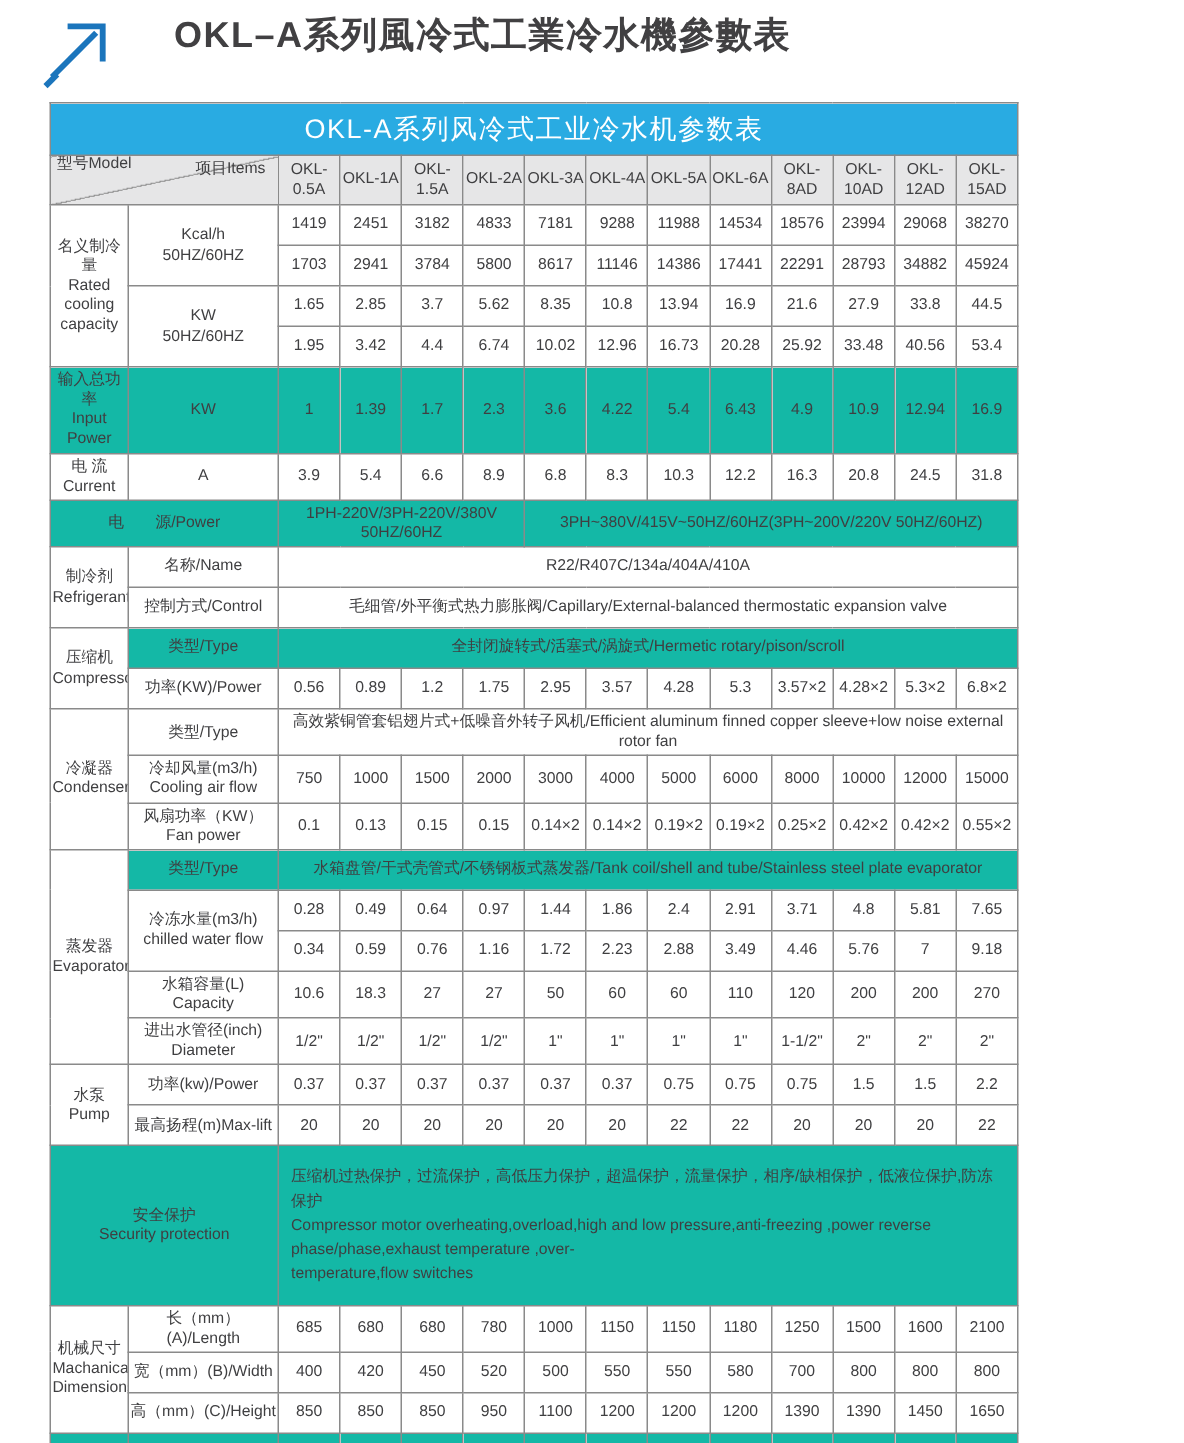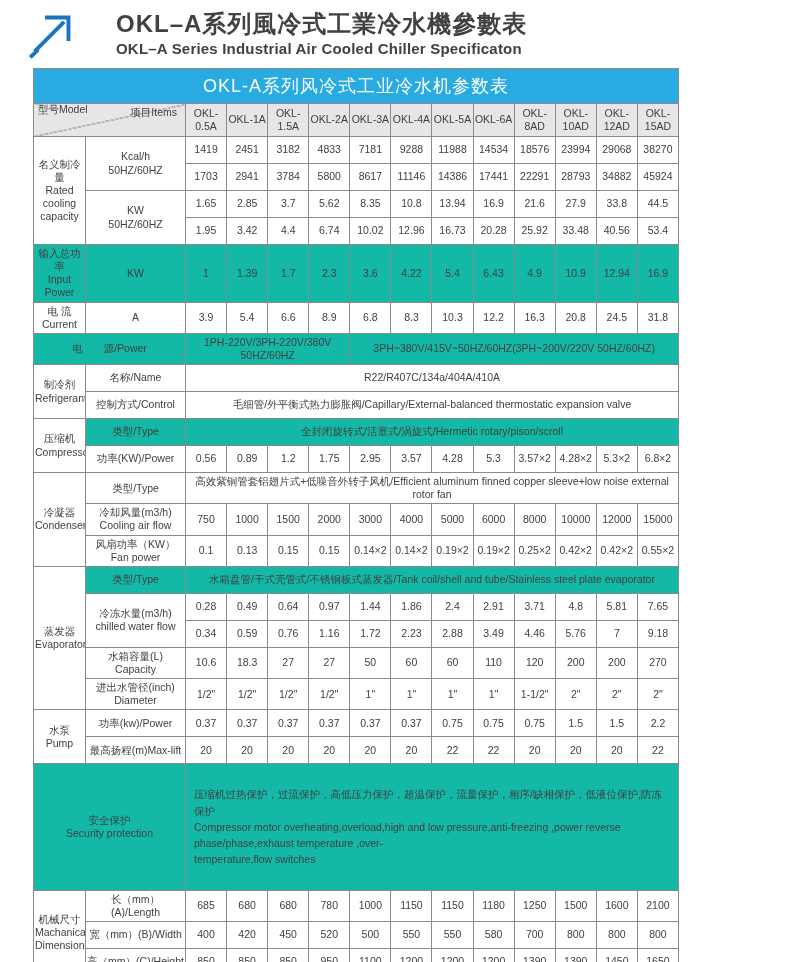--- a/index.html
+++ b/index.html
@@ -38,38 +38,37 @@
   .model-h{background:#e6e6e7;height:28px;font-size:10.5px;}
   .corner{
     background:#e6e6e7;position:relative;padding:0;
     background-image:linear-gradient(to bottom right,transparent 49.4%,#8a8a8a 49.4%,#8a8a8a 50.6%,transparent 50.6%);
   }
   .corner .c-model{position:absolute;left:4px;bottom:20px;font-size:10.5px;}
   .corner .c-items{position:absolute;right:8px;top:2px;font-size:10.5px;}
   .gray{background:#14b8a6;}
   td.lbl{font-size:10.5px;}
   td.security-cell{
-    text-align:left;padding:22px 8px;line-height:1.55;height:52px;
+    text-align:left;padding:12px 8px;line-height:1.55;height:52px;
   }
   td.weight-cell{height:34px;}
 </style>
 </head>
 <body>
 
 <div class="page-header">
   <svg class="logo" viewBox="0 0 60 60" aria-hidden="true">
     <g stroke="#1b75bc" stroke-width="4.5" fill="none" stroke-linecap="butt">
       <path d="M10 50 L44 16"></path>
       <path d="M22 11 H49 V38"></path>
       <path d="M5 57 L14 48"></path>
     </g>
   </svg>
   <div class="titles">
     <div class="title-zh">OKL–A系列風冷式工業冷水機參數表</div>
-    <div class="title-en">OKL–A Series Industrial Air Cooled Chiller Specificaton</div>
   </div>
 </div>
 
 <div class="table-wrap">
   <table id="spec-table">
       <colgroup>
         <col style="width: 52px;">
         <col style="width: 100px;">
         <col>
         <col>

